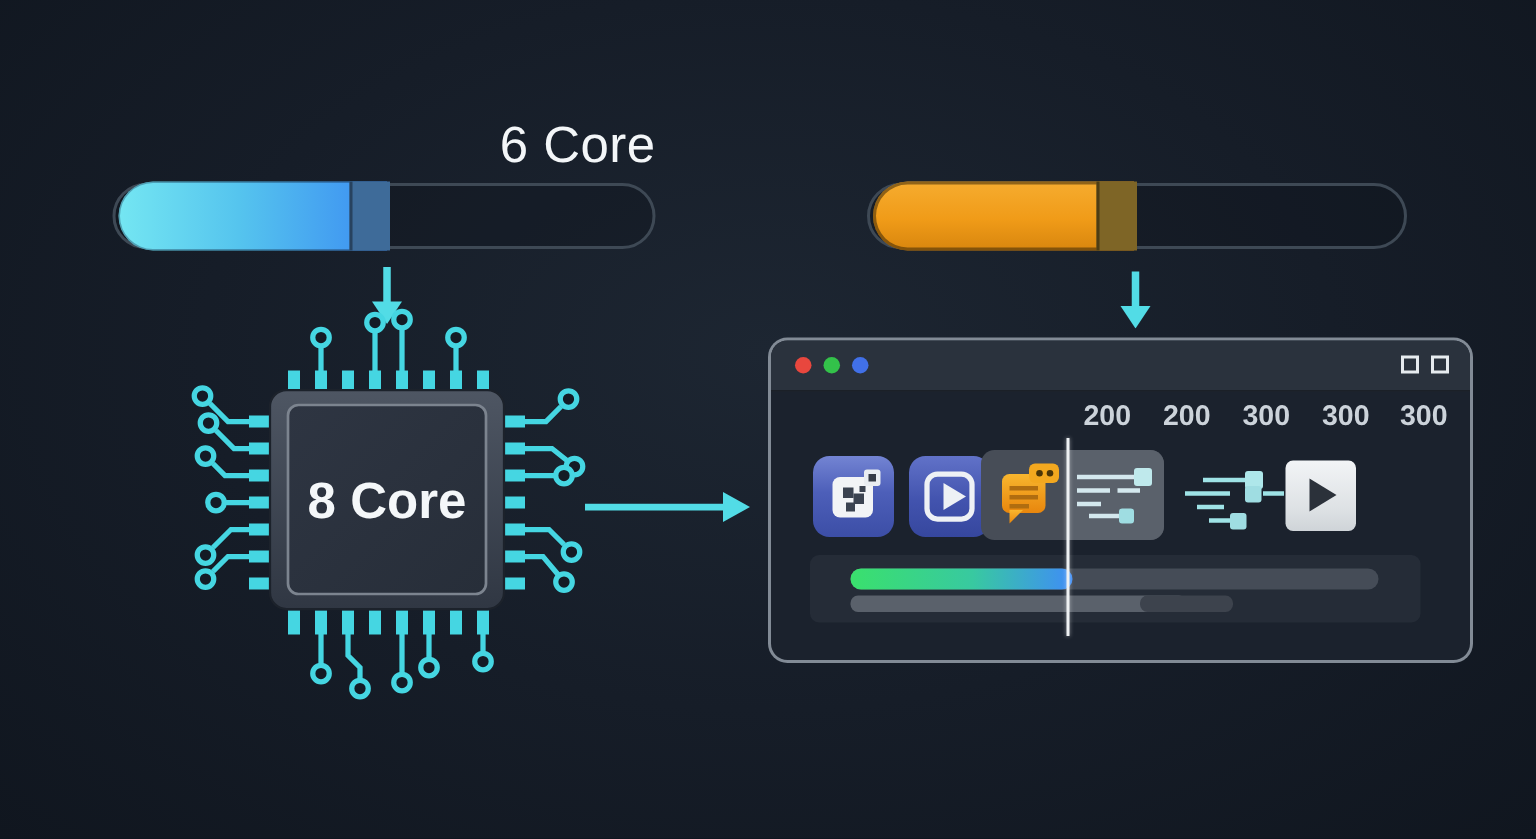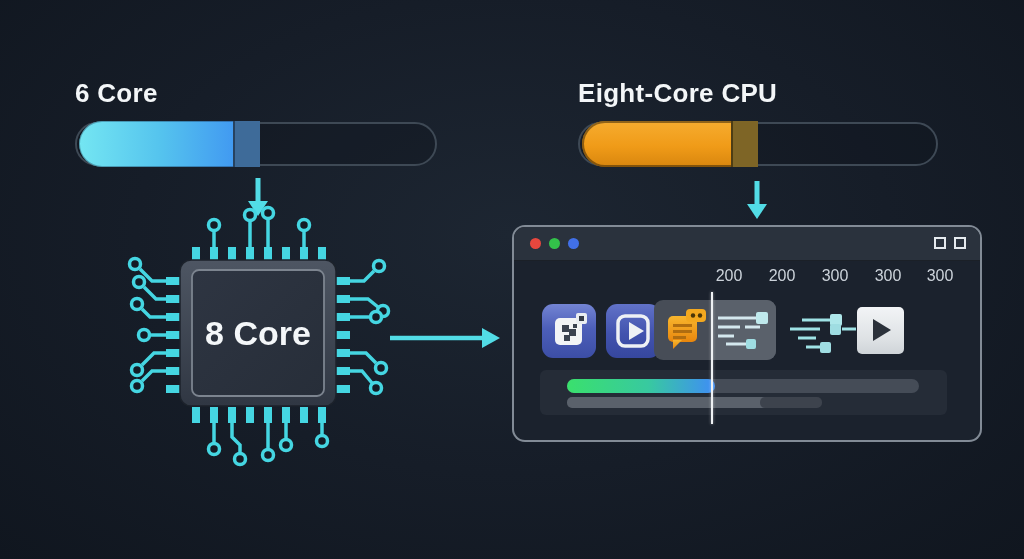--- a/index.html
+++ b/index.html
@@ -9,22 +9,22 @@
     background:#0f151e;
   }
   #stage{
     position:relative;width:1024px;height:559px;
     background:radial-gradient(ellipse at 50% 42%, #1d2632 0%, #161d28 52%, #10161f 100%);
   }
   .abs{position:absolute;}
 
   
   .headline{
-    color:#f3f6f8;font-size:26px;font-weight:bold;letter-spacing:.3px;
-    text-align:left;
+    color:#f3f6f8;font-size:34px;font-weight:normal;letter-spacing:.3px;
+    text-align:right;
   }
 
   
   .pill-track{
     height:40px;border:2px solid #3e4955;border-radius:22px;
     background:rgba(10,16,24,.25);
   }
   .pill-fill{
     position:absolute;left:2px;top:-3px;height:46px;
     border-radius:23px 0 0 23px;
@@ -48,21 +48,21 @@
     left:512px;top:225px;width:470px;height:217px;
     background:#1b222d;border:2px solid rgba(165,175,186,.75);
     border-radius:13px;box-sizing:border-box;overflow:hidden;
   }
   #titlebar{
     position:absolute;left:0;top:0;right:0;height:33px;
     background:#2a323d;border-bottom:1px solid rgba(0,0,0,.35);
   }
   .dot{position:absolute;top:11px;width:11px;height:11px;border-radius:50%;}
   .winbox{position:absolute;top:10px;width:12px;height:12px;border:2px solid #e6ebef;box-sizing:border-box;background:transparent;}
-  .ruler-num{position:absolute;top:40px;width:50px;text-align:center;color:#ccd3da;font-size:16px;}
+  .ruler-num{position:absolute;top:40px;width:50px;text-align:right;color:#ccd3da;font-size:19px;font-weight:bold;}
 
   .app-icon{position:absolute;top:77px;width:54px;height:54px;border-radius:11px;}
   #icon-photo{background:linear-gradient(180deg,#7384d3 0%, #4d5fb9 45%, #3c4ea6 100%);}
   #icon-video{background:linear-gradient(180deg,#6172c8 0%, #4253ae 55%, #36479e 100%);}
   #icon-panel{
     position:absolute;left:140px;top:73px;width:122px;height:60px;border-radius:9px;
     background:#474d57;
   }
   #icon-panel-light{
     position:absolute;left:58px;top:0;width:64px;height:60px;border-radius:0 9px 9px 0;
@@ -210,21 +210,20 @@
     <rect x="60" y="55" width="156" height="146" rx="11" fill="url(#chipBody)" stroke="#1c222b" stroke-width="1.5"></rect>
     <rect x="72" y="65" width="132" height="126" rx="7" fill="url(#chipInner)" stroke="#7c848f" stroke-width="1.8"></rect>
     <text x="138" y="140" text-anchor="middle" fill="#f4f7f9" font-size="34" font-weight="bold" font-family="Liberation Sans, sans-serif">8 Core</text>
   </svg>
 
   <svg class="abs" style="left:386px;top:325px;" width="118" height="26" viewBox="0 0 118 26">
     <line x1="4" y1="13" x2="98" y2="13" stroke="#52dce6" stroke-width="4.5"></line>
     <polygon points="96,3 96,23 114,13" fill="#52dce6"></polygon>
   </svg>
 
-  <div class="abs headline" style="left:578px;top:78px;width:360px;">Eight-Core CPU</div>
 
   <div class="abs pill-track" style="left:578px;top:122px;width:356px;">
     <div class="pill-fill fill-orange" style="width: 49%;"></div>
     <div class="pill-cap cap-orange" style="left: calc(49% - 23px);"></div>
   </div>
 
   <svg class="abs" style="left:743px;top:179px;" width="28" height="40" viewBox="0 0 28 40">
     <line x1="14" y1="2" x2="14" y2="26" stroke="#52dce6" stroke-width="5"></line>
     <polygon points="4,25 24,25 14,40" fill="#52dce6"></polygon>
   </svg>

